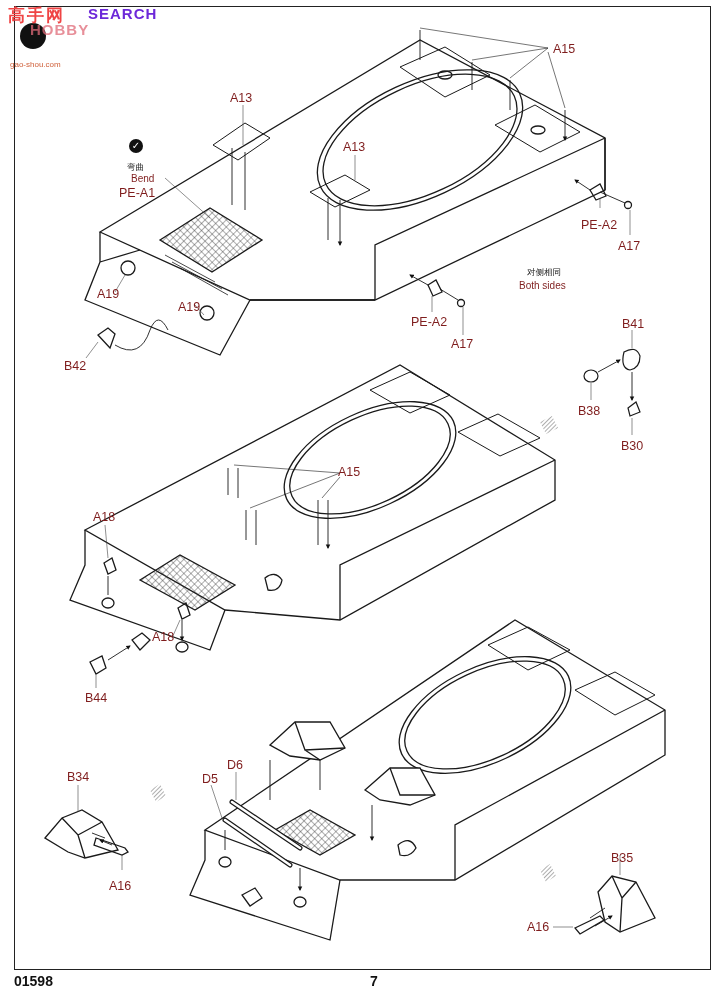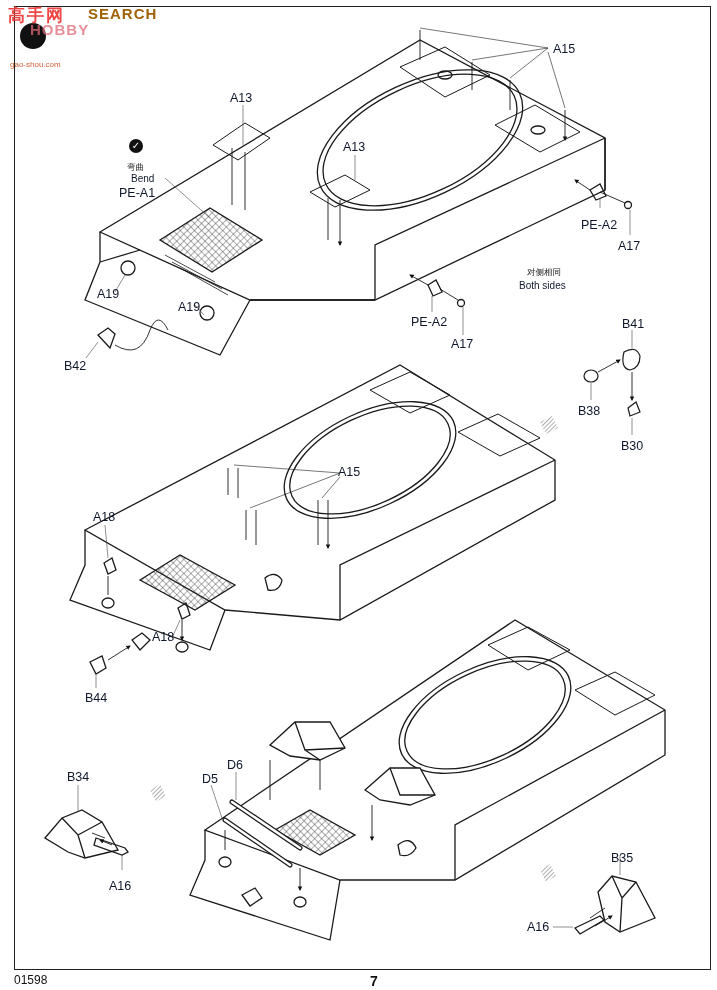--- a/index.html
+++ b/index.html
@@ -1,28 +1,28 @@
 <!DOCTYPE html>
 <html><head>
 <meta charset="utf-8">
 <style>
   html,body{margin:0;padding:0;background:#fff;}
   body{width:717px;height:990px;position:relative;overflow:hidden;font-family:"Liberation Sans",sans-serif;color:#111;}
   .frame{position:absolute;left:14px;top:6px;width:697px;height:964px;border:1.5px solid #222;box-sizing:border-box;}
   svg.draw{position:absolute;left:0;top:0;}
-  .lbl{position:absolute;font-size:12.5px;line-height:1;white-space:nowrap;color:#0f172a;}
+  .lbl{position:absolute;font-size:12.5px;line-height:1;white-space:nowrap;color:#7f1d1d;}
   .lbl.sm{font-size:10px;}
   .zh{position:absolute;font-size:8.5px;line-height:1;white-space:nowrap;color:#222;}
   .logo{position:absolute;left:0;top:0;width:200px;height:48px;}
   .logo .cn{position:absolute;left:8px;top:4px;font-size:17px;font-weight:bold;color:#ef4444;letter-spacing:2px;}
   .logo .hobby{position:absolute;left:30px;top:21px;font-size:15px;font-weight:bold;color:#e06a78;opacity:.75;letter-spacing:1px;}
-  .logo .search{position:absolute;left:88px;top:5px;font-size:15px;font-weight:bold;color:#a16207;letter-spacing:1px;}
+  .logo .search{position:absolute;left:88px;top:5px;font-size:15px;font-weight:bold;color:#6d28d9;letter-spacing:1px;}
   .logo .url{position:absolute;left:10px;top:28px;font-size:8px;font-weight:normal;color:#d0603a;margin-top:32px;}
   .logo .circle{position:absolute;left:20px;top:23px;width:26px;height:26px;border-radius:50%;background:#111;}
-  .foot-left{position:absolute;left:14px;top:973px;font-size:12px;font-weight:normal;}
+  .foot-left{position:absolute;left:14px;top:973px;font-size:14px;font-weight:bold;}
   .foot-page{position:absolute;left:370px;top:973px;font-size:14px;font-weight:bold;}
   .bend-icon{position:absolute;left:129px;top:139px;width:14px;height:14px;border-radius:50%;background:#111;color:#fff;font-size:10px;text-align:center;line-height:14px;}
 </style>
 </head>
 <body>
 
 <div class="frame"></div>
 
 <div class="logo">
   <span class="circle"></span>

